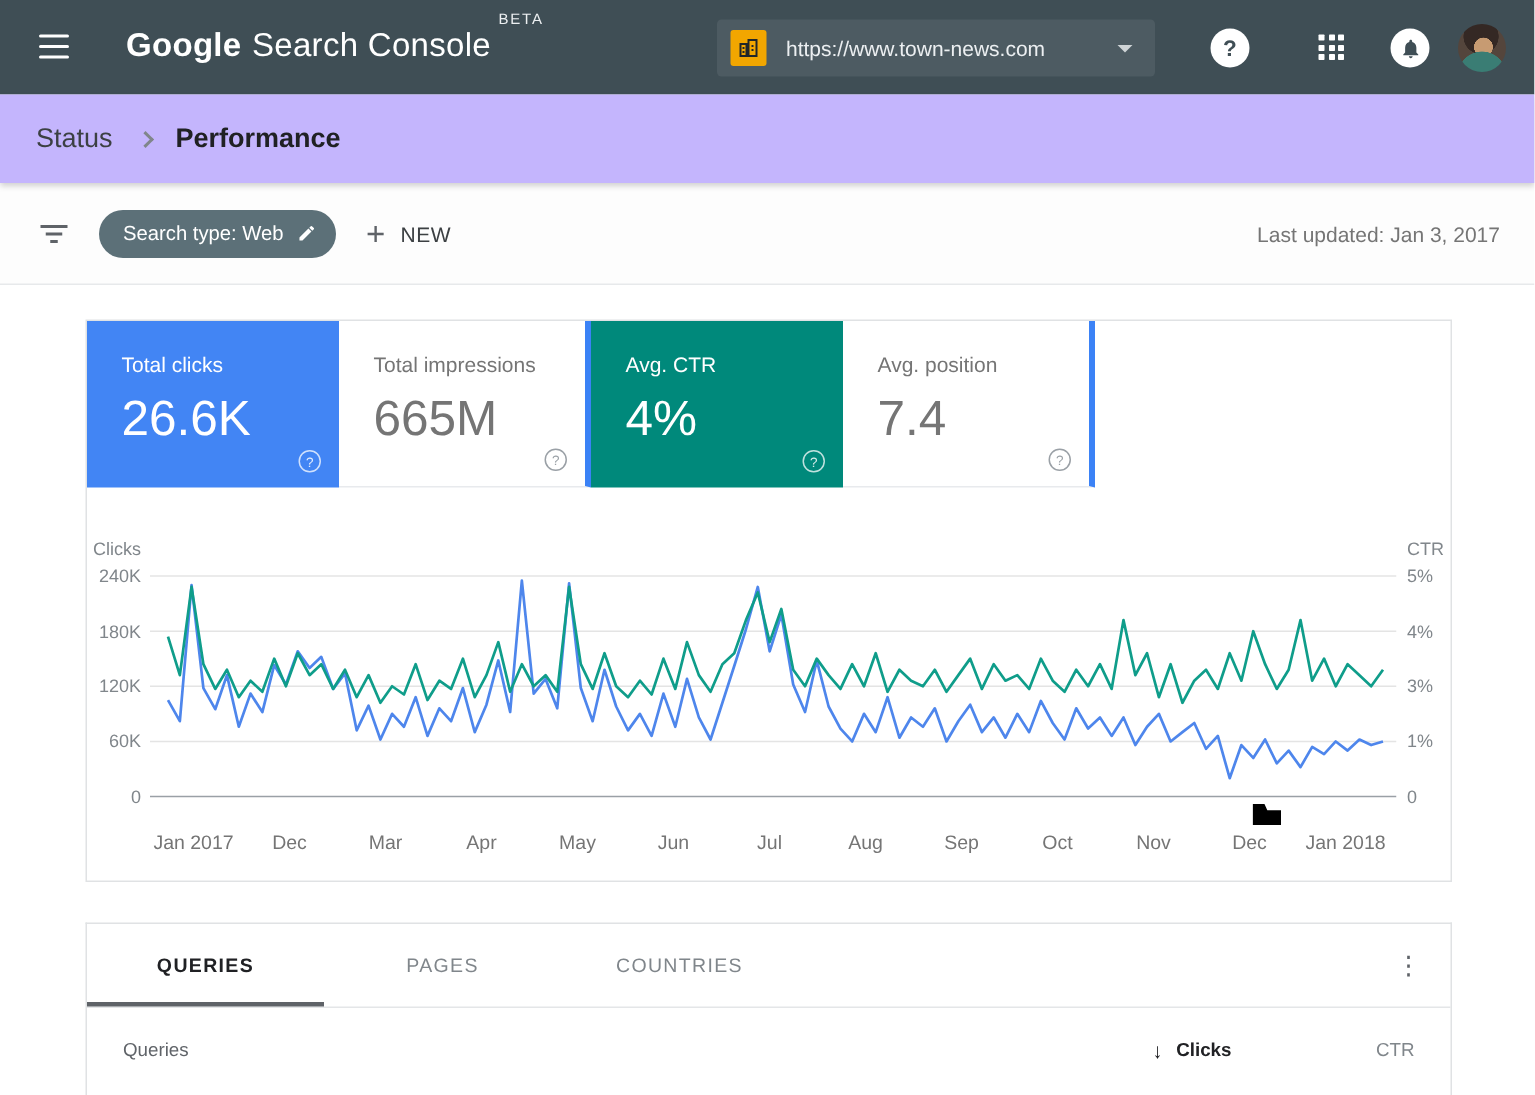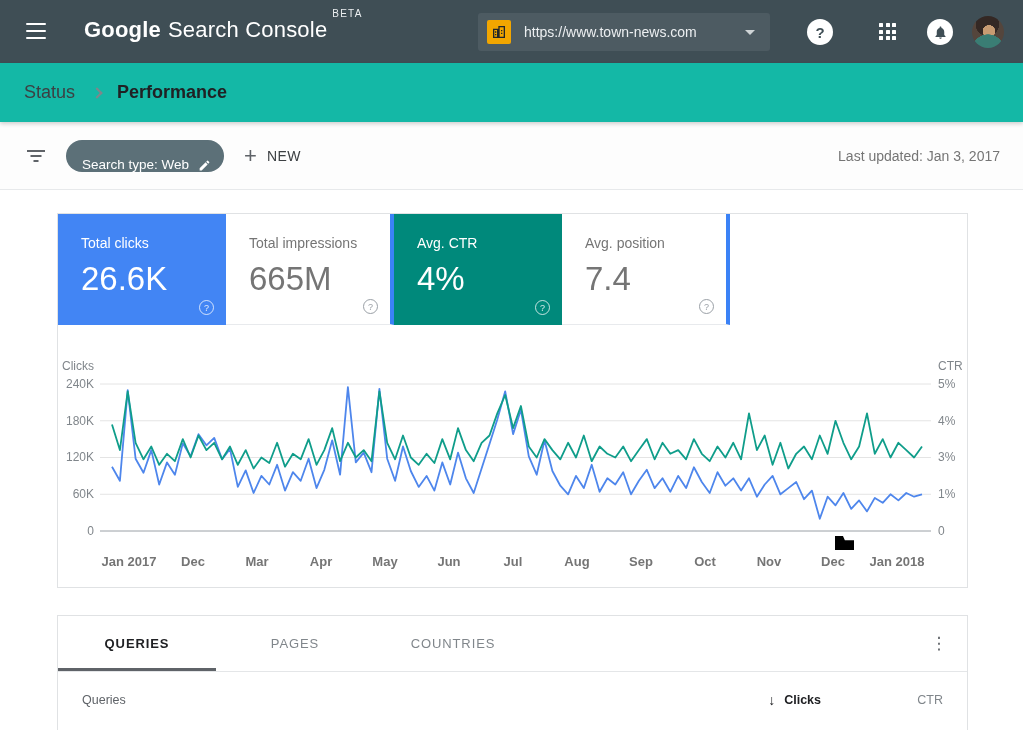--- a/index.html
+++ b/index.html
@@ -32,40 +32,40 @@
   .apps-btn i { background:#fff; border-radius:0.5px; }
   .avatar { position:absolute; left:972px; top:16px; width:32px; height:32px; border-radius:50%;
     cursor:pointer; overflow:hidden;
     background:
       radial-gradient(circle at 50% 108%, #3a7d74 0 42%, transparent 43%),
       radial-gradient(circle at 53% 48%, #c79b72 0 26%, transparent 27%),
       radial-gradient(circle at 48% 26%, #342824 0 40%, transparent 41%),
       #54453c; }
 
   
-  .crumb-bar { position:relative; height:59px; background:#14b8a6;
+  .crumb-bar { position:relative; height:59px; background:#c4b5fd;
     box-shadow:0 2px 4px rgba(0,0,0,.18); display:flex; align-items:center; z-index:5; }
   .crumb-parent { font-size:18px; color:#3c4043; margin-left:24px; cursor:pointer; }
   .crumb-chevron { width:8px; height:8px; border-top:2px solid #80868b; border-right:2px solid #80868b;
     transform:rotate(45deg); margin:0 16px 0 18px; }
   .crumb-current { font-size:18px; font-weight:700; color:#202124; }
   .export-btn { position:absolute; right:22px; top:13px; height:33px; background:#efefef;
     border:none; border-radius:3px; display:flex; align-items:center; padding:0 14px;
     font-size:13px; letter-spacing:.8px; color:#3c4043; cursor:pointer; font-family:inherit; }
   .export-btn svg { margin-right:10px; }
 
   
   .filter-bar { position:relative; height:68px; background:#fdfdfd;
     border-bottom:1px solid #e7e9eb; display:flex; align-items:center; }
   .filter-icon { width:20px; height:12px; margin-left:26px; position:relative; cursor:pointer; }
   .filter-icon i { position:absolute; left:50%; transform:translateX(-50%); height:2px; background:#5f6368; }
   .filter-icon i:nth-child(1){ top:0; width:18px; } .filter-icon i:nth-child(2){ top:5px; width:11px; }
   .filter-icon i:nth-child(3){ top:10px; width:5px; }
   .chip { height:32px; border-radius:16px; background:#5c7078; color:#fff; border:none;
-    display:flex; align-items:flex-end; padding:0 13px 0 16px; font-size:13.5px;
+    display:flex; align-items:center; padding:0 13px 0 16px; font-size:13.5px;
     margin-left:20px; cursor:pointer; font-family:inherit; }
   .chip svg { margin-left:9px; }
   .new-btn { display:flex; align-items:center; margin-left:20px; background:none; border:none;
     cursor:pointer; font-family:inherit; }
   .new-btn .plus { font-size:22px; font-weight:400; color:#5f6368; line-height:1; }
   .new-btn .nlabel { font-size:14px; color:#3c4043; letter-spacing:.4px; margin-left:10px; }
   .last-updated { position:absolute; right:23px; font-size:14px; color:#757575; }
 
   
   .panel { width:911px; margin-left:57px; background:#fff; border:1px solid #e0e2e4; }
@@ -83,21 +83,21 @@
     border:1.5px solid #9aa0a6; color:#9aa0a6; font-size:9px; display:flex; align-items:center;
     justify-content:center; cursor:pointer; }
   .card.selected .chelp { border-color:rgba(255,255,255,.75); color:rgba(255,255,255,.85); }
 
   
   .chart-wrap { position:relative; height:223px; margin-top:28px; }
   .plot { position:absolute; left:42px; top:13px; width:831px; height:180px; }
   .ylab { position:absolute; transform:translateY(-50%); font-size:12px; color:#80868b; white-space:nowrap; }
   .ylab.l { left:0; width:36px; text-align:right; }
   .ylab.r { left:880px; width:40px; text-align:left; }
-  .xlabs { position:absolute; left:42px; top:201px; width:831px; height:20px;font-weight:bold; }
+  .xlabs { position:absolute; left:42px; top:201px; width:831px; height:20px; }
   .xlab { position:absolute; transform:translateX(-50%); font-size:13px; color:#757575; white-space:nowrap; }
   .cursor-art { position:absolute; left:777px; top:183px; width:19px; height:14px; background:#000;
     clip-path:polygon(0 0, 42% 0, 52% 30%, 100% 30%, 100% 100%, 0 100%); }
 
   
   .tabs-row { position:relative; height:56px; display:flex; border-bottom:1px solid #e4e6e8; }
   .tab { width:158px; height:100%; display:flex; align-items:center; justify-content:center;
     font-size:13px; letter-spacing:.9px; color:#80868b; cursor:pointer; position:relative;
     background:none; border:none; font-family:inherit; }
   .tab.active { color:#202124; font-weight:700; }

